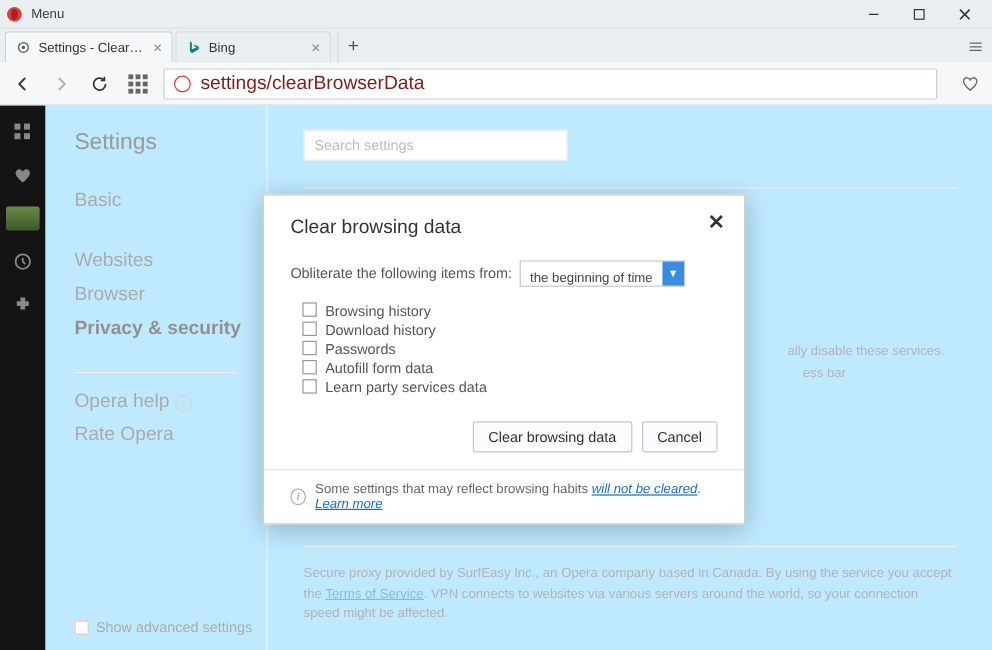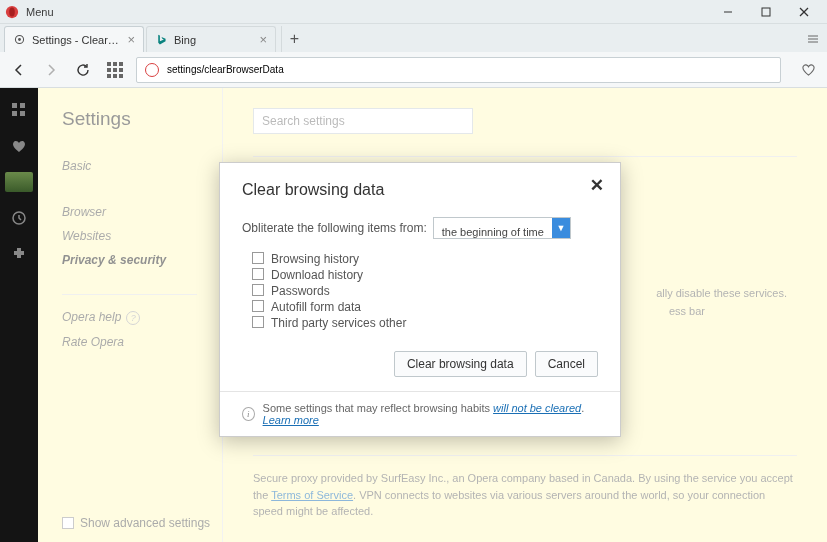--- a/index.html
+++ b/index.html
@@ -24,34 +24,34 @@
 .tab-overflow { margin-left: auto; width: 28px; height: 26px; display: flex; align-items: center; justify-content: center; color: #666; }
 
 
 .navbar { height: 36px; background: #f5f7f8; border-bottom: 1px solid #d8dee0; display: flex; align-items: center; padding: 0 8px; gap: 10px; }
 .nav-btn { width: 22px; height: 22px; display: flex; align-items: center; justify-content: center; color: #333; }
 .nav-btn.disabled { color: #b0b0b0; }
 .speed-dial { width: 22px; height: 22px; display: grid; grid-template-columns: repeat(3,4px); grid-template-rows: repeat(3,4px); gap: 2px; align-content: center; justify-content: center; }
 .speed-dial span { background: #666; width: 4px; height: 4px; }
 .urlbox { flex: 1; height: 26px; border: 1px solid #c8d0d4; border-radius: 2px; background: #fff; display: flex; align-items: center; padding: 0 8px; }
 .url-o { width: 14px; height: 14px; border: 1.5px solid #d93f3f; border-radius: 50%; margin-right: 8px; }
-.urltext { font-size: 10px; color: #000000; flex:1; border:none; outline:none; }
+.urltext { font-size: 16px; color: #7f1d1d; flex:1; border:none; outline:none; }
 .heart { width: 22px; height: 22px; display:flex; align-items:center; justify-content:center; color:#666; margin-left:6px; }
 
 
 .main { display: flex; height: calc(542px - 24px - 28px - 36px); }
 .iconbar { width: 38px; background: #141414; display: flex; flex-direction: column; align-items: center; padding-top: 12px; gap: 16px; }
 .iconbar-item { width: 20px; height: 20px; color: #888; display:flex; align-items:center; justify-content:center; }
 .iconbar-item.img { width: 28px; height: 20px; background: linear-gradient(#6a8a4a,#3a5a2a); border-radius: 2px; }
 
-.settings-panel { flex: 1; display: flex; position: relative; background: #fef9c3; }
+.settings-panel { flex: 1; display: flex; position: relative; background: #7dd3fc; }
 .sidebar { width: 185px; padding: 20px 12px 12px 24px; border-right: 1px solid #e4e4e4; }
 .sidebar h1 { font-size: 19px; font-weight: 400; color: #333; margin-bottom: 24px; }
 .side-group { margin-bottom: 22px; }
-.side-link { font-size: 12px; color: #555; padding: 5px 0; cursor: pointer; font-style: italic; }
+.side-link { font-size: 16px; color: #555; padding: 5px 0; cursor: pointer; }
 .side-link.bold { font-weight: 600; color: #222; }
 .side-sep { border-top: 1px solid #e0e0e0; margin: 10px 0; width: 135px; }
 .side-link.help::after { content: "?"; display:inline-block; width:12px; height:12px; border:1px solid #aaa; border-radius:50%; font-size:9px; text-align:center; line-height:12px; margin-left:5px; color:#aaa; }
 .adv-row { position: absolute; bottom: 12px; left: 24px; font-size: 12px; color: #555; display:flex; align-items:center; gap:6px; }
 .chk { width:12px; height:12px; border:1px solid #999; background:#fff; display:inline-block; }
 
 .content { flex: 1; padding: 20px 30px; font-size: 12px; color: #555; overflow:hidden; }
 .searchbox { width: 220px; height: 26px; border: 1px solid #c8d0d4; padding: 0 8px; font-size: 12px; color: #888; background:#fff; }
 .content-sep { border-top: 1px solid #e0e0e0; margin: 22px 0 14px; }
 .content-text { font-size: 11px; color: #666; line-height: 1.5; }
@@ -211,22 +211,22 @@
       </div>
   </div>
 
   <div class="settings-panel">
     <div class="sidebar">
       <h1>Settings</h1>
       <div class="side-group">
         <div class="side-link">Basic</div>
       </div>
       <div class="side-group">
+        <div class="side-link">Websites</div>
         <div class="side-link">Browser</div>
-        <div class="side-link">Websites</div>
         <div class="side-link bold">Privacy &amp; security</div>
       </div>
       <div class="side-sep"></div>
       <div class="side-link help">Opera help</div>
       <div class="side-link">Rate Opera</div>
       <div class="adv-row">
         <span class="chk"></span>
         <span>Show advanced settings</span>
       </div>
     </div>
@@ -272,21 +272,21 @@
       <div class="chk-row">
           <span class="chk"></span>
           <span>Passwords</span>
         </div>
       <div class="chk-row">
           <span class="chk"></span>
           <span>Autofill form data</span>
         </div>
       <div class="chk-row">
           <span class="chk"></span>
-          <span>Third party services other</span>
+          <span>Learn party services data</span>
         </div>
     </div>
     <div class="dlg-buttons">
       <button class="btn">Clear browsing data</button>
       <button class="btn">Cancel</button>
     </div>
   </div>
   <div class="dlg-footer">
     <span class="info-i">i</span>
     <span>

